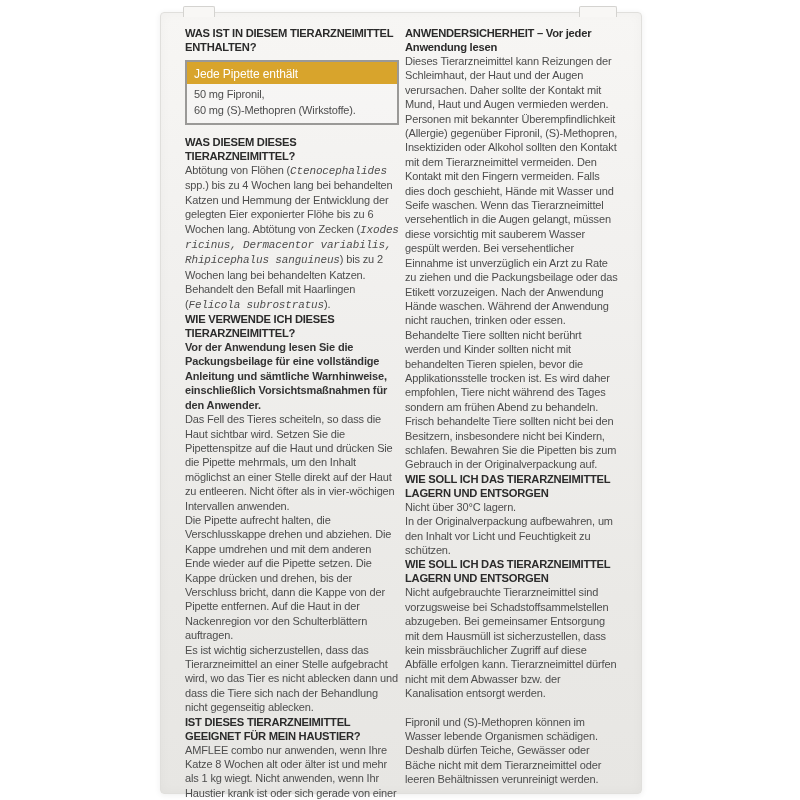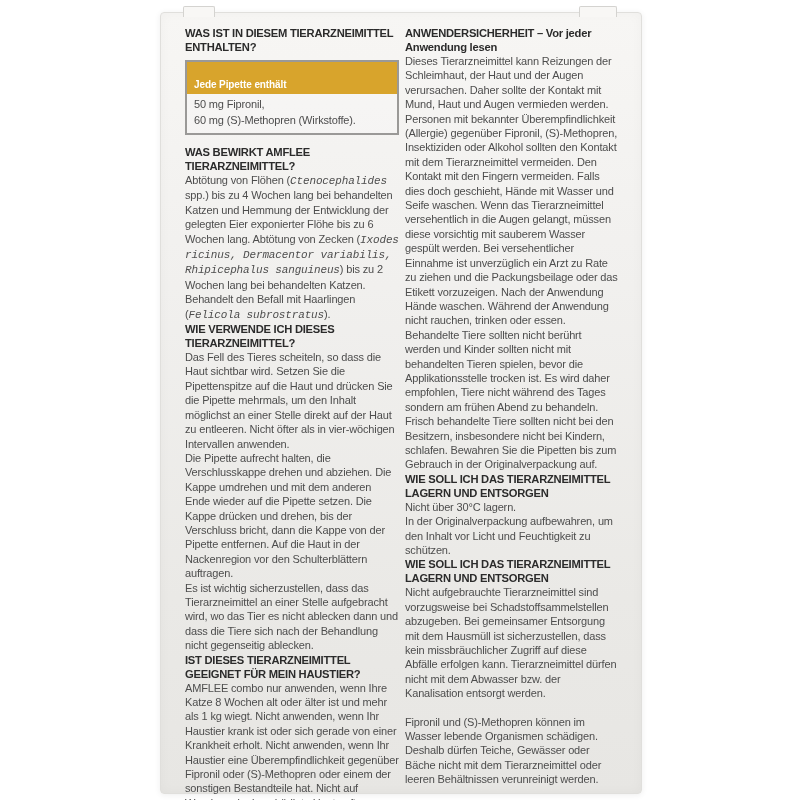--- a/index.html
+++ b/index.html
@@ -33,22 +33,22 @@
   .it{font-style:italic;font-family:Liberation Mono, monospace;}
   .mt10{margin-top:10px;}
   .mt14{margin-top:14px;}
 
   .pipbox{
     border:2px solid #98979414;
     border:2px solid #9a9997;
     margin:6px 0 0 0;background:rgba(255,255,255,0.15);
   }
   .pipbox-hdr{
-    background:#d8a42c;color:#ffffff;font-weight:700;
-    font-size:10px;line-height:13px;padding:16px 7px 3px 7px;
+    background:#d8a42c;color:#ffffff;font-weight:400;
+    font-size:12px;line-height:13px;padding:6px 7px 3px 7px;
     letter-spacing:-0.1px;
   }
   .pipbox-bd{padding:3px 5px 5px 7px;}
   .pipbox-bd div{line-height:15.5px;}
 </style>
 </head>
 <body>
 
 <div id="stage">
   <div class="package">
@@ -59,24 +59,25 @@
       <div class="hd">WAS IST IN DIESEM TIERARZNEIMITTEL ENTHALTEN?</div>
 
       <div class="pipbox">
         <div class="pipbox-hdr">Jede Pipette enthält</div>
         <div class="pipbox-bd">
           <div>50 mg Fipronil,</div>
           <div>60 mg (S)-Methopren (Wirkstoffe).</div>
         </div>
       </div>
 
-      <div class="hd mt10">WAS BEWIRKT AMFLEE TIERARZNEIMITTEL?</div>
+      <div class="hd mt10">WAS DIESEM DIESES TIERARZNEIMITTEL?</div>
       <p><span>Abtötung von Flöhen (</span><span class="it">Ctenocephalides</span><span> spp.) bis zu 4 Wochen lang bei behandelten Katzen und Hemmung der Entwicklung der gelegten Eier exponierter Flöhe bis zu 6 Wochen lang. Abtötung von Zecken (</span><span class="it">Ixodes ricinus, Dermacentor variabilis, Rhipicephalus sanguineus</span><span>) bis zu 2 Wochen lang bei behandelten Katzen. Behandelt den Befall mit Haarlingen (</span><span class="it">Felicola subrostratus</span><span>).</span></p>
 
       <div class="hd">WIE VERWENDE ICH DIESES TIERARZNEIMITTEL?</div>
+      <p class="b">Vor der Anwendung lesen Sie die Packungsbeilage für eine vollständige Anleitung und sämtliche Warnhinweise, einschließlich Vorsichtsmaßnahmen für den Anwender.</p>
       <p>Das Fell des Tieres scheiteln, so dass die Haut sichtbar wird. Setzen Sie die Pipettenspitze auf die Haut und drücken Sie die Pipette mehrmals, um den Inhalt möglichst an einer Stelle direkt auf der Haut zu entleeren. Nicht öfter als in vier-wöchigen Intervallen anwenden.</p>
       <p>Die Pipette aufrecht halten, die Verschlusskappe drehen und abziehen. Die Kappe umdrehen und mit dem anderen Ende wieder auf die Pipette setzen. Die Kappe drücken und drehen, bis der Verschluss bricht, dann die Kappe von der Pipette entfernen. Auf die Haut in der Nackenregion vor den Schulterblättern auftragen.</p>
       <p>Es ist wichtig sicherzustellen, dass das Tierarzneimittel an einer Stelle aufgebracht wird, wo das Tier es nicht ablecken dann und dass die Tiere sich nach der Behandlung nicht gegenseitig ablecken.</p>
 
       <div class="hd">IST DIESES TIERARZNEIMITTEL GEEIGNET FÜR MEIN HAUSTIER?</div>
       <p><span>AMFLEE combo nur anwenden, wenn Ihre Katze 8 Wochen alt oder älter ist und mehr als 1 kg wiegt. Nicht anwenden, wenn Ihr Haustier krank ist oder sich gerade von einer Krankheit erholt. Nicht anwenden, wenn Ihr Haustier eine Überempfindlichkeit gegenüber Fipronil oder (S)-Methopren oder einem der sonstigen Bestandteile hat. Nicht auf Wunden oder beschädigte Haut auftragen. </span></p>
     </div>
 
     <div class="col col-right">
       <div class="hd">ANWENDERSICHERHEIT – Vor jeder Anwendung lesen</div>

